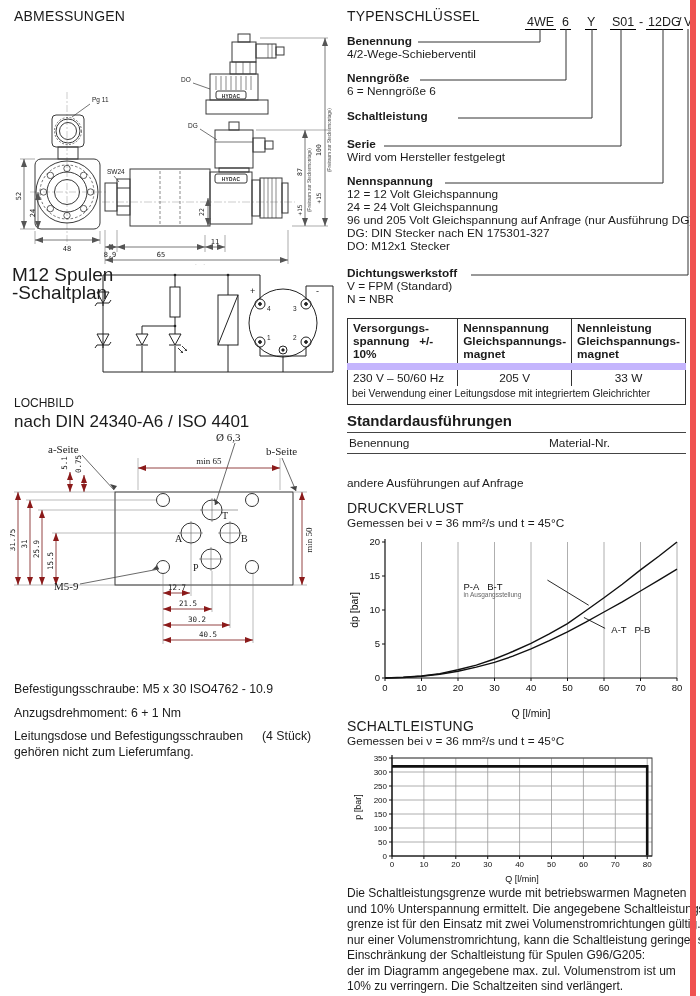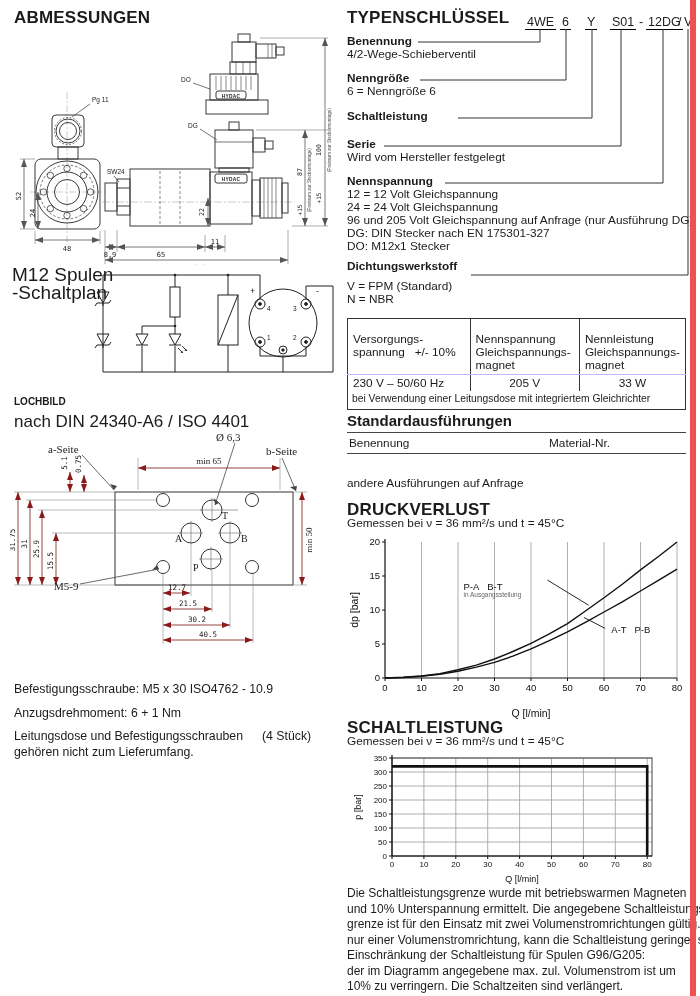--- a/index.html
+++ b/index.html
@@ -1,32 +1,32 @@
 <!DOCTYPE html>
 <html><head>
 <meta charset="utf-8">
 <style>
   html,body{margin:0;padding:0}
   body{width:700px;height:996px;position:relative;background:#fff;color:#1b1b1b;
        font-family:"Liberation Sans",sans-serif;overflow:hidden}
   .abs{position:absolute}
   .b{font-weight:bold}
-  .h1{font-size:17px;font-weight:bold;letter-spacing:.2px}
-  .h2{font-size:10px;font-weight:bold}
+  .h1{font-size:14px;font-weight:normal;letter-spacing:.2px}
+  .h2{font-size:12px;font-weight:normal}
   .t12{font-size:11.8px;line-height:13px;white-space:nowrap}
   .t125{font-size:12.3px;white-space:nowrap}
   .mh{font-size:19px;line-height:18px}
   .useg{border-bottom:1.4px solid #000;padding:0 2px}
   .code{font-size:12.5px;font-weight:normal;white-space:nowrap}
   svg{font-family:"Liberation Sans",sans-serif}
   .ser{font-family:"Liberation Serif",serif}
   .mono{font-family:"DejaVu Sans Mono",monospace}
   table.supply{border-collapse:collapse;width:339px;border:1px solid #333;font-size:11.8px}
-  table.supply th{font-weight:normal;text-align:left;vertical-align:top;padding:14px 5px 2px 5px;
-      border-bottom:1px solid #c4b5fd;white-space:pre-wrap;line-height:13px}
+  table.supply th{font-weight:bold;text-align:left;vertical-align:top;padding:3px 5px 2px 5px;
+      border-bottom:7px solid #c4b5fd;white-space:pre-wrap;line-height:13px}
   table.supply th+th,table.supply td.sep{border-left:1px solid #333}
   table.supply td{padding:1px 5px;line-height:14px}
   table.supply td.c{text-align:center}
   table.supply td.foot{font-size:10.3px;padding:1px 4px 3px 4px}
   .stdtbl{width:339px;font-size:11.8px}
   .std-row{display:flex;border-bottom:1px solid #444;padding:3px 2px}
   .std-row .c1{width:200px}
   .redbar{position:absolute;left:690px;top:0;width:6px;height:996px}
 </style>
 </head>
@@ -369,21 +369,21 @@
 <div class="abs t12" style="left:347px;top:85px">6 = Nenngröße 6</div>
 <div class="abs t12 b" style="left:347px;top:110px">Schaltleistung</div>
 <div class="abs t12 b" style="left:347px;top:138px">Serie</div>
 <div class="abs t12" style="left:347px;top:151px">Wird vom Hersteller festgelegt</div>
 <div class="abs t12 b" style="left:347px;top:175px">Nennspannung</div>
 <div class="abs t12" style="left:347px;top:188px">12 = 12 Volt Gleichspannung</div>
 <div class="abs t12" style="left:347px;top:201px">24 = 24 Volt Gleichspannung</div>
 <div class="abs t12" style="left:347px;top:214px">96 und 205 Volt Gleichspannung auf Anfrage (nur Ausführung DG)</div>
 <div class="abs t12" style="left:347px;top:227px">DG: DIN Stecker nach EN 175301-327</div>
 <div class="abs t12" style="left:347px;top:240px">DO: M12x1 Stecker</div>
-<div class="abs t12 b" style="left:347px;top:260px">Dichtungswerkstoff</div>
+<div class="abs t12 b" style="left:347px;top:267px">Dichtungswerkstoff</div>
 <div class="abs t12" style="left:347px;top:280px">V = FPM (Standard)</div>
 <div class="abs t12" style="left:347px;top:293px">N = NBR</div>
 
 <table class="supply abs" style="left:347px;top:318px">
   <colgroup>
       <col style="width:131px">
       <col style="width:110px">
       <col style="width:98px">
     </colgroup>
   <thead>

